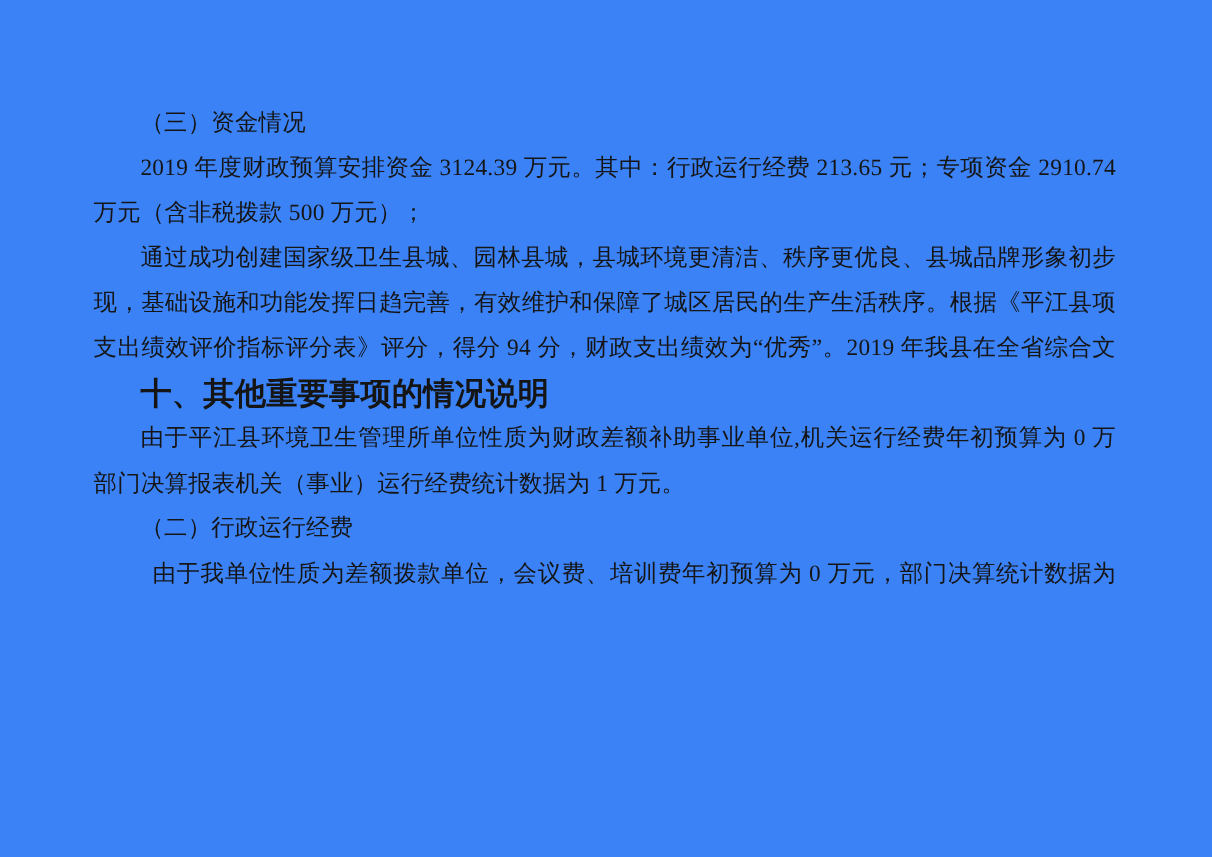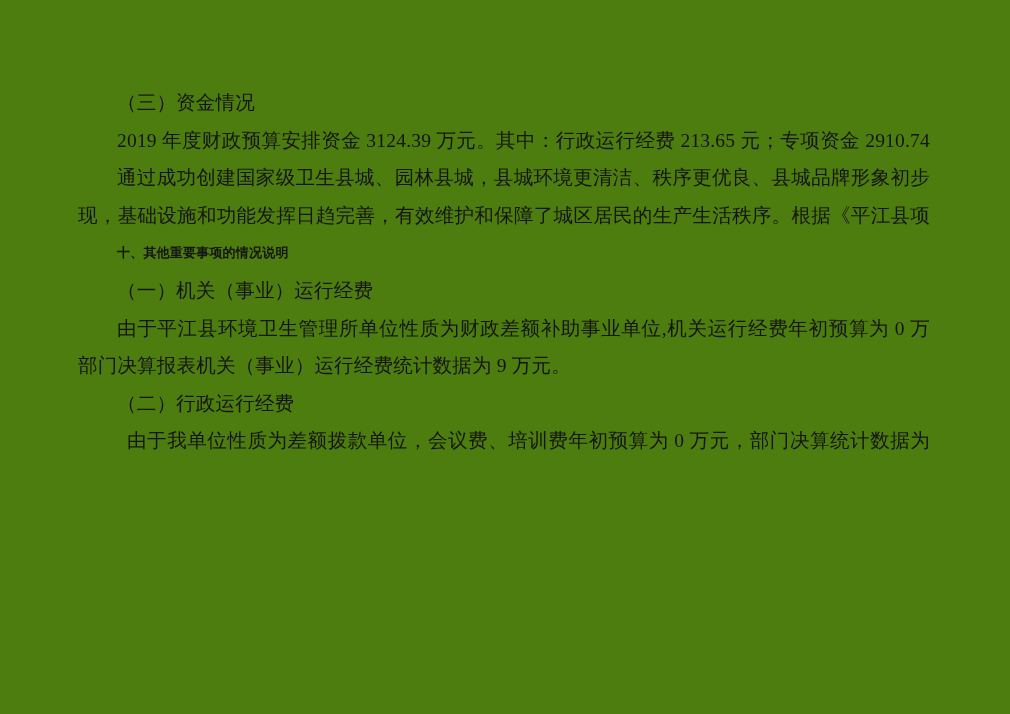--- a/index.html
+++ b/index.html
@@ -4,21 +4,21 @@
 <style>
   html, body {
     margin: 0;
     padding: 0;
     background: #ffffff;
   }
   .page {
     position: relative;
     width: 1010px;
     height: 714px;
-    background: #4d7c0f;
+    background: #3b82f6;
     overflow: hidden;
     font-family: "Liberation Serif", "DejaVu Serif", serif;
     color: #151515;
   }
   .textblock {
     position: absolute;
     left: 78px;
     top: 84px;
     width: 852px;
   }
@@ -31,47 +31,48 @@
   }
   .indent { padding-left: 39px; }
   .indent-lg { padding-left: 49px; }
   .jfull {
     text-align: justify;
     text-align-last: justify;
   }
   .heading {
     font-family: Liberation Sans, sans-serif;
     font-weight: 700;
-    font-size: 13px;
+    font-size: 26px;
   }
 </style>
 </head>
 <body>
 
 <div class="page">
   <div class="textblock">
 
     <div class="line indent">（三）资金情况</div>
 
     <div class="line indent jfull">2019 年度财政预算安排资金 3124.39 万元。其中：行政运行经费 213.65 元；专项资金 2910.74</div>
 
+    <div class="line">万元（含非税拨款 500 万元）；</div>
 
 
     <div class="line indent jfull">通过成功创建国家级卫生县城、园林县城，县城环境更清洁、秩序更优良、县城品牌形象初步显</div>
 
     <div class="line jfull">现，基础设施和功能发挥日趋完善，有效维护和保障了城区居民的生产生活秩序。根据《平江县项目</div>
 
+    <div class="line jfull">支出绩效评价指标评分表》评分，得分 94 分，财政支出绩效为“优秀”。2019 年我县在全省综合文</div>
 
 
     <div class="line indent heading">十、其他重要事项的情况说明</div>
 
-    <div class="line indent">（一）机关（事业）运行经费</div>
 
     <div class="line indent jfull">由于平江县环境卫生管理所单位性质为财政差额补助事业单位,机关运行经费年初预算为 0 万元，</div>
 
-    <div class="line">部门决算报表机关（事业）运行经费统计数据为 9 万元。</div>
+    <div class="line">部门决算报表机关（事业）运行经费统计数据为 1 万元。</div>
 
     <div class="line indent">（二）行政运行经费</div>
 
     <div class="line indent-lg jfull">由于我单位性质为差额拨款单位，会议费、培训费年初预算为 0 万元，部门决算统计数据为 0</div>
 
   </div>
 </div>
 
 </body></html>

